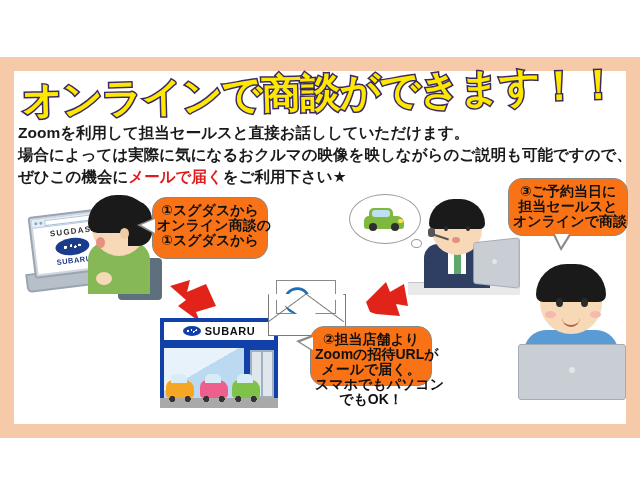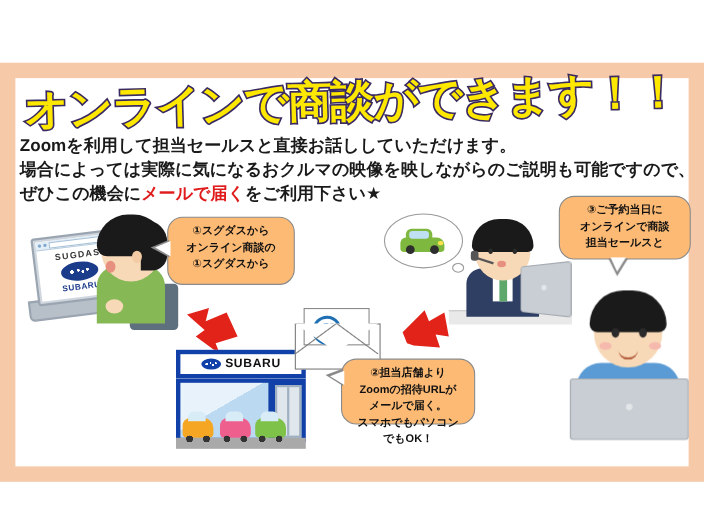--- a/index.html
+++ b/index.html
@@ -38,29 +38,29 @@
   .body-copy{
     position:absolute;left:18px;top:122px;width:600px;
     font-size:15.5px;line-height:22px;color:#1a1a1a;font-weight:bold;
   }
   .body-copy div{white-space:nowrap;}
   .accent-red{color:#e01b1b;}
 
   
   .bubble{
     position:absolute;
-    background:#fdba74;
+    background:#f97316;
     border:1.6px solid #8a8a8a;
     border-radius:14px;
     text-align:center;
     font-weight:bold;
     color:#111;
     box-sizing:border-box;
     line-height:15px;
-    font-size:10px;
+    font-size:14px;
     padding:5px 4px;
   }
   .bubble div{white-space:nowrap;}
   .tail{position:absolute;width:0;height:0;}
 
   #bubble-1{left:152px;top:197px;width:116px;height:62px;}
   #bubble-1 .tail-out{
     left:-16px;top:20px;
     border-top:7px solid transparent;
     border-bottom:9px solid transparent;
@@ -365,22 +365,22 @@
   <div class="p2-headset"></div>
   <div class="p2-mic"></div>
   <div class="p2-lap">
     <span class="p2-lapdot"></span>
   </div>
 
   <div class="bubble" id="bubble-3">
     <span class="tail tail-out"></span>
       <span class="tail tail-in"></span>
     <div>③ご予約当日に</div>
+    <div>担当セールスと</div>
     <div>オンラインで商談</div>
-    <div>担当セールスと</div>
   </div>
 
   <div class="p3-body"></div>
   <div class="p3-head"></div>
   <div class="p3-hair"></div>
   <div class="p3-eye" style="left:556px;"></div>
   <div class="p3-eye" style="left:581px;"></div>
   <div class="p3-cheek" style="left:545px;"></div>
   <div class="p3-cheek" style="left:590px;"></div>
   <div class="p3-smile"></div>

